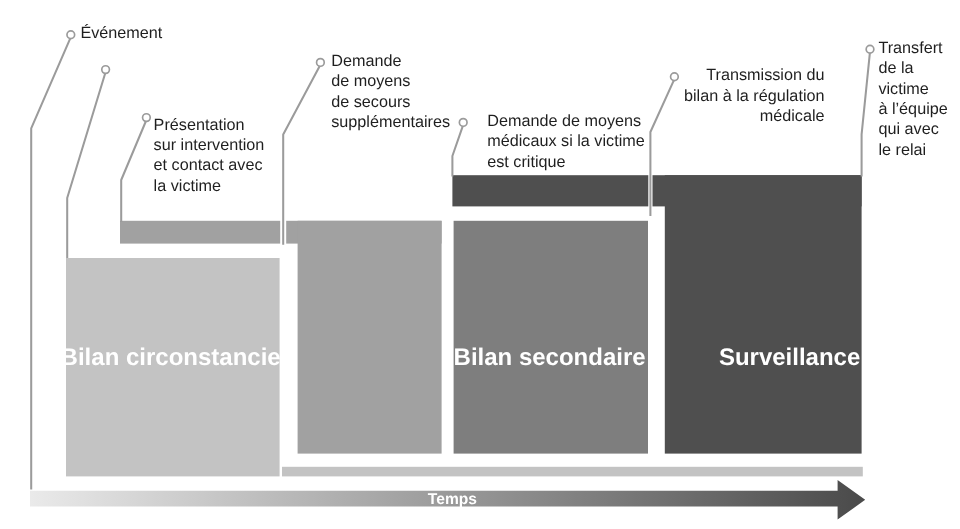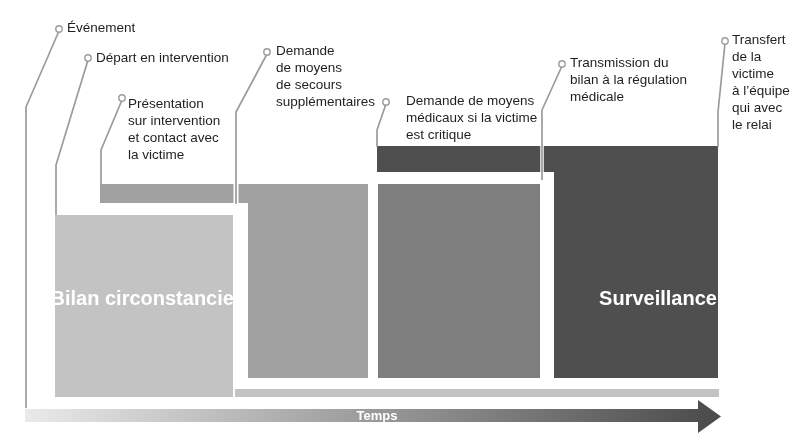--- a/index.html
+++ b/index.html
@@ -19,21 +19,21 @@
   
   .event-label{
     position:absolute;font-size:13.5px;line-height:17px;color:#1f1f1f;
     white-space:pre-line;
   }
   .ev-evenement{left:67px;top:19px;text-align:right;}
   .ev-depart{left:96px;top:49px;}
   .ev-presentation{left:128px;top:95px;}
   .ev-demande-secours{left:276px;top:42px;}
   .ev-demande-medicaux{left:406px;top:92px;}
-  .ev-transmission{left:570px;top:54px;}
+  .ev-transmission{left:570px;top:54px;text-align:right;}
   .ev-transfert{left:732px;top:31px;}
   .phase-label{
     position:absolute;top:287px;transform:translateX(-50%);
     font-size:20px;font-weight:bold;color:#ffffff;white-space:nowrap;
   }
   .pl-circonstanciel{left:145px;}
   .pl-primaire{left:308px;}
   .pl-secondaire{left:458px;}
   .pl-surveillance{left:658px;}
   svg.overlay{position:absolute;left:0;top:0;pointer-events:none;}
@@ -49,24 +49,24 @@
 
   <div class="shape band-primaire" style="background: rgb(161, 161, 161);"></div>
   <div class="shape bar-circonstanciel" style="background: rgb(195, 195, 195);"></div>
   <div class="shape bar-primaire" style="background: rgb(161, 161, 161);"></div>
   <div class="shape band-surveillance" style="background: rgb(79, 79, 79);"></div>
   <div class="shape bar-secondaire" style="background: rgb(126, 126, 126);"></div>
   <div class="shape bar-surveillance" style="background: rgb(79, 79, 79);"></div>
   <div class="shape band-bottom" style="background: rgb(195, 195, 195);"></div>
 
   <div class="phase-label pl-circonstanciel">Bilan circonstanciel</div>
+  <div class="phase-label pl-secondaire">Bilan secondaire</div>
   <div class="phase-label pl-surveillance">Surveillance</div>
 
   <div class="event-label ev-evenement">Événement</div>
-  <div class="event-label ev-depart">Départ en intervention</div>
   <div class="event-label ev-presentation">Présentation
 sur intervention
 et contact avec
 la victime</div>
   <div class="event-label ev-demande-secours">Demande
 de moyens
 de secours
 supplémentaires</div>
   <div class="event-label ev-demande-medicaux">Demande de moyens
 médicaux si la victime

